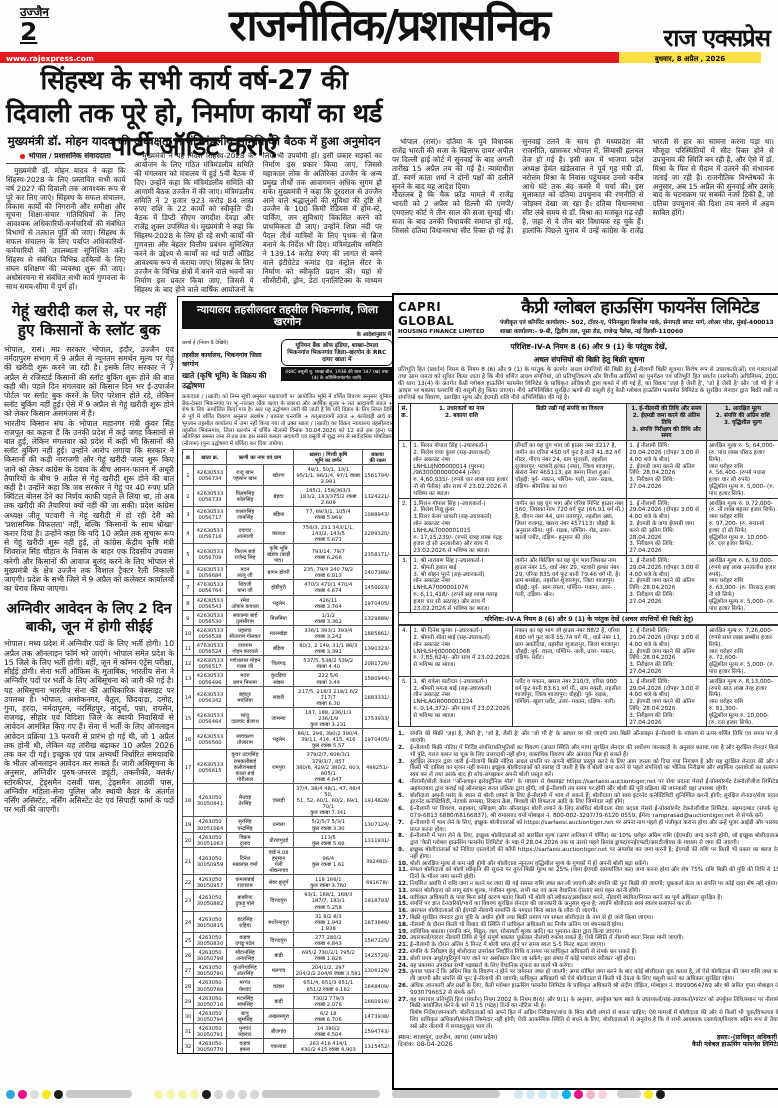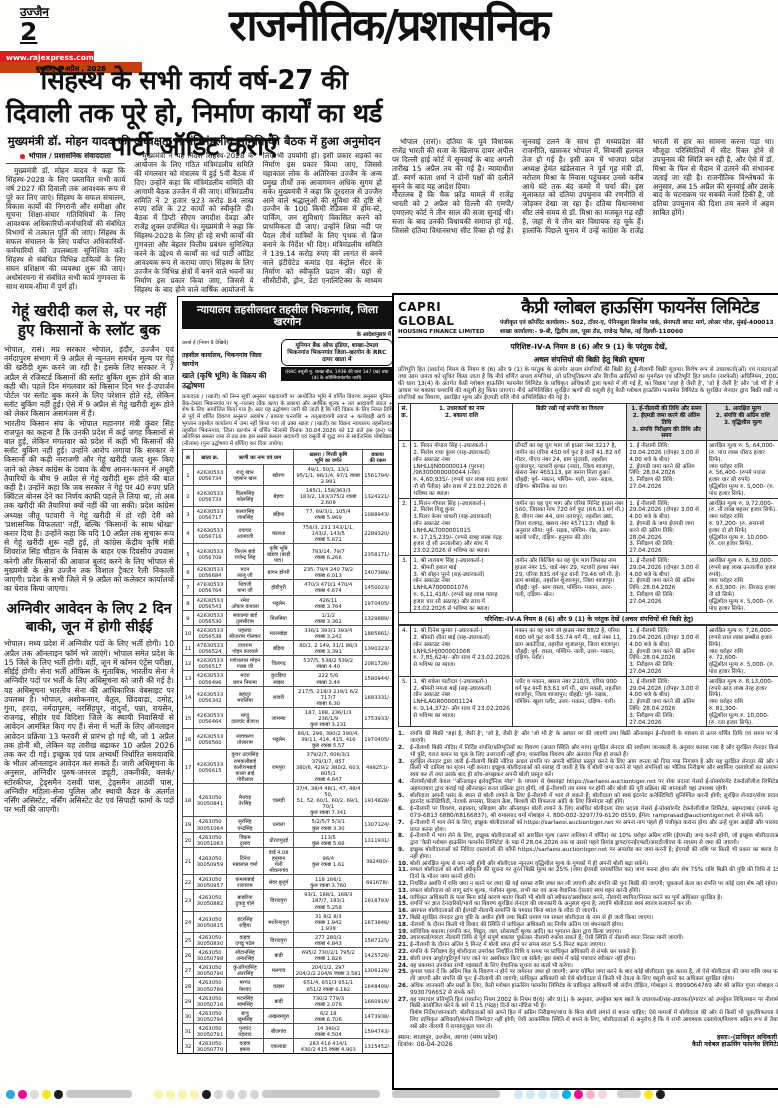--- a/index.html
+++ b/index.html
@@ -5,24 +5,24 @@
   html,body{margin:0;padding:0;background:#e9e9e7;}
   .page{position:relative;width:778px;height:1108px;background:#fdfdfb;overflow:hidden;
         font-family:"DejaVu Sans","Liberation Sans",sans-serif;color:#111;}
   
   .m-city{position:absolute;left:20px;top:6px;line-height:1;text-decoration:underline;}
   .m-city .c{font-size:12px;font-weight:bold;}
   .m-city .n{font-size:25px;font-weight:bold;margin-top:1px;}
   .m-section{position:absolute;left:0;right:0;top:0;text-align:center;font-size:43px;
              font-weight:800;letter-spacing:-2px;line-height:50px;border-radius:20px;}
   .m-paper{position:absolute;right:8px;top:20px;font-size:24px;font-weight:800;letter-spacing:-1px;}
-  .redbar{position:absolute;left:0;right:0;top:51px;height:12px;display:flex;align-items:flex-start;flex-direction:column;}
+  .redbar{position:absolute;left:0;right:0;top:51px;height:12px;display:flex;align-items:flex-end;}
   .redbar .seg{background:var(--red,#e2191d);}
   .redbar .web{flex:1;color:#fff;font-size:7.5px;font-weight:bold;padding:2px 0 0 6px;}
-  .redbar .datebox{width:142px;background:#c2410c;color:#000;font-size:7px;font-weight:bold;
+  .redbar .datebox{width:142px;background:#fde047;color:#000;font-size:7px;font-weight:bold;
                    text-align:center;padding-top:2px;}
   .redbar .endblk{width:14px;margin-left:3px;}
   
   .hl-left{position:absolute;left:4px;top:64px;width:380px;font-size:26px;line-height:33px;
            font-weight:800;text-align:center;letter-spacing:-0.5px;}
   .hl-sub{position:absolute;left:4px;top:133px;width:380px;font-size:11.5px;font-weight:700;text-align:center;}
   .hl-right{position:absolute;left:390px;top:64px;width:384px;font-size:26px;line-height:34px;
             font-weight:800;text-align:center;letter-spacing:-0.5px;}
   
   .body-left{position:absolute;left:6px;top:152px;width:376px;height:148px;column-count:3;column-gap:9px;
@@ -90,20 +90,21 @@
 </head>
 <body>
 
 <div class="page">
 
   <div class="m-city">
     <div class="c">उज्जैन</div>
     <div class="n">2</div>
   </div>
   <div class="m-section">राजनीतिक/प्रशासनिक</div>
+  <div class="m-paper">राज एक्सप्रेस</div>
   <div class="redbar">
     <div class="seg web">www.rajexpress.com</div>
     <div class="datebox">बुधवार, 8 अप्रैल , 2026</div>
     <div class="seg endblk"></div>
   </div>
 
   <h1 class="hl-left" style="margin:0">सिंहस्थ के सभी कार्य वर्ष-27 की दिवाली तक पूरे हो, निर्माण कार्यों का थर्ड पार्टी ऑडिट कराएं</h1>
   <div class="hl-sub">मुख्यमंत्री डॉ. मोहन यादव की अध्यक्षता में मंत्रिमंडलीय समिति की बैठक में हुआ अनुमोदन</div>
   <div class="body-left">
     <div class="byline"><span class="dot"></span><span>भोपाल / प्रशासनिक संवाददाता</span></div>

